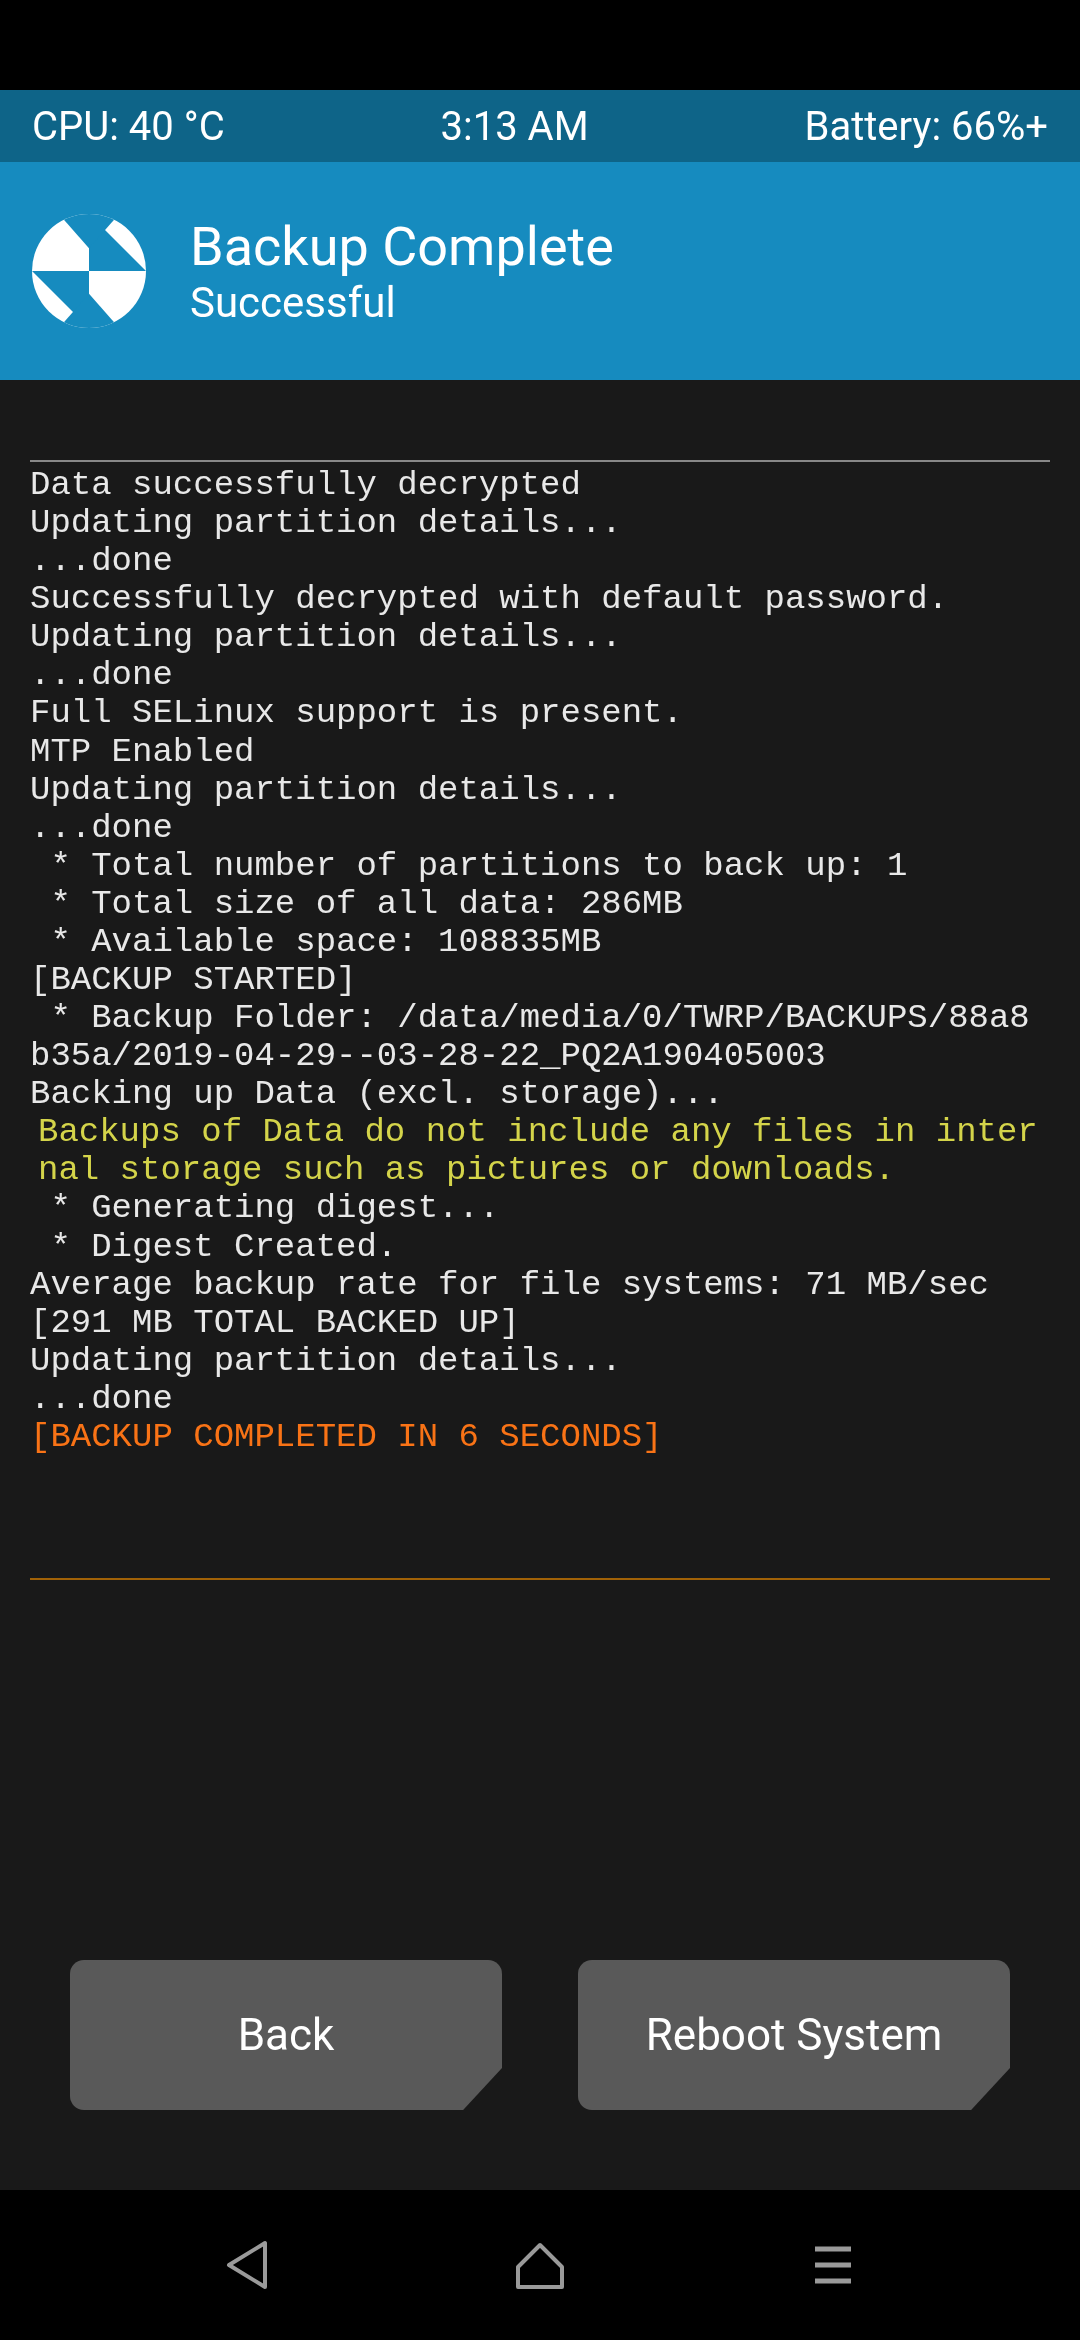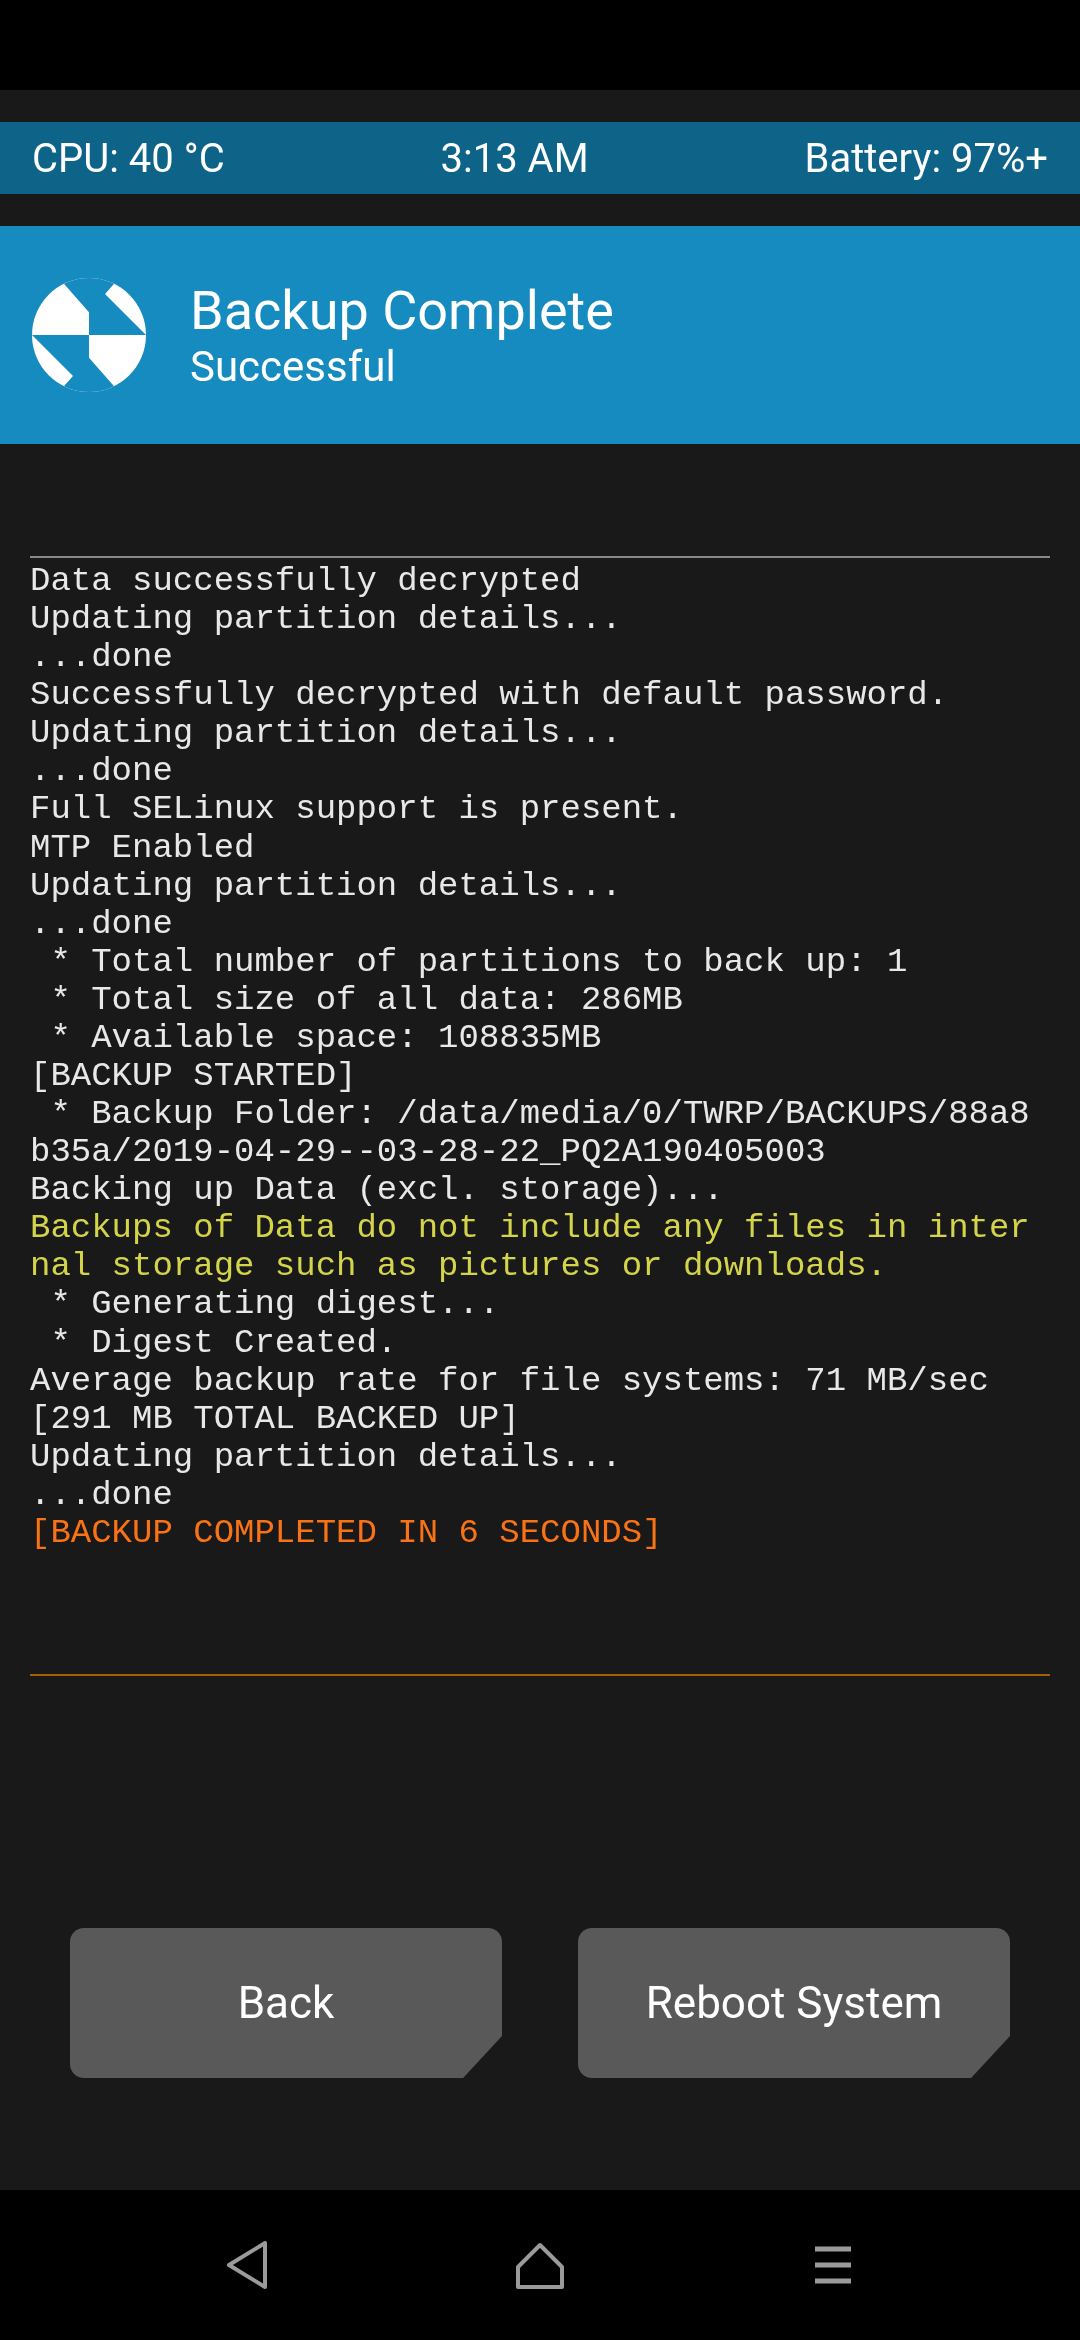--- a/index.html
+++ b/index.html
@@ -9,21 +9,20 @@
     background: #000;
     font-family: "Roboto", "Helvetica Neue", Arial, sans-serif;
     overflow: hidden;
   }
   .screen {
     width: 1080px;
     height: 2340px;
     background: #191919;
     display: flex;
     flex-direction: column;
-    gap: 32px;
   }
   .top-black {
     height: 90px;
     background: #000;
   }
   .status-bar {
     background: #0e6488;
     height: 72px;
     display: flex;
     align-items: center;
@@ -60,21 +59,21 @@
     padding: 4px 0 110px 0;
     font-family: "Menlo", "Consolas", "Liberation Mono", monospace;
     font-size: 34px;
     line-height: 1.12;
     color: #e8e8e8;
     white-space: pre-wrap;
     word-break: break-all;
     min-height: 1120px;
   }
   .log-line { display: block; }
-  .c-yellow { color: #d4d44a; }
+  .c-yellow { color: #d4d44a; margin-left: 8px; }
   .c-blue { color: #f97316; }
   .button-row {
     display: flex;
     justify-content: space-between;
     padding: 0 40px;
     margin-top: auto;
     margin-bottom: 80px;
   }
   .btn {
     width: 432px;
@@ -107,21 +106,21 @@
 </style>
 </head>
 <body>
 
 <div class="screen">
   <div class="top-black"></div>
 
   <div class="status-bar">
     <span>CPU: 40 °C</span>
     <span>3:13 AM</span>
-    <span>Battery: 97%+</span>
+    <span>Battery: 66%+</span>
   </div>
 
   <div class="header">
     <svg class="logo" viewBox="0 0 100 100">
       <defs>
         <clipPath id="cc">
             <circle cx="50" cy="50" r="50"></circle>
           </clipPath>
       </defs>
       <circle cx="50" cy="50" r="50" fill="#fff"></circle>

